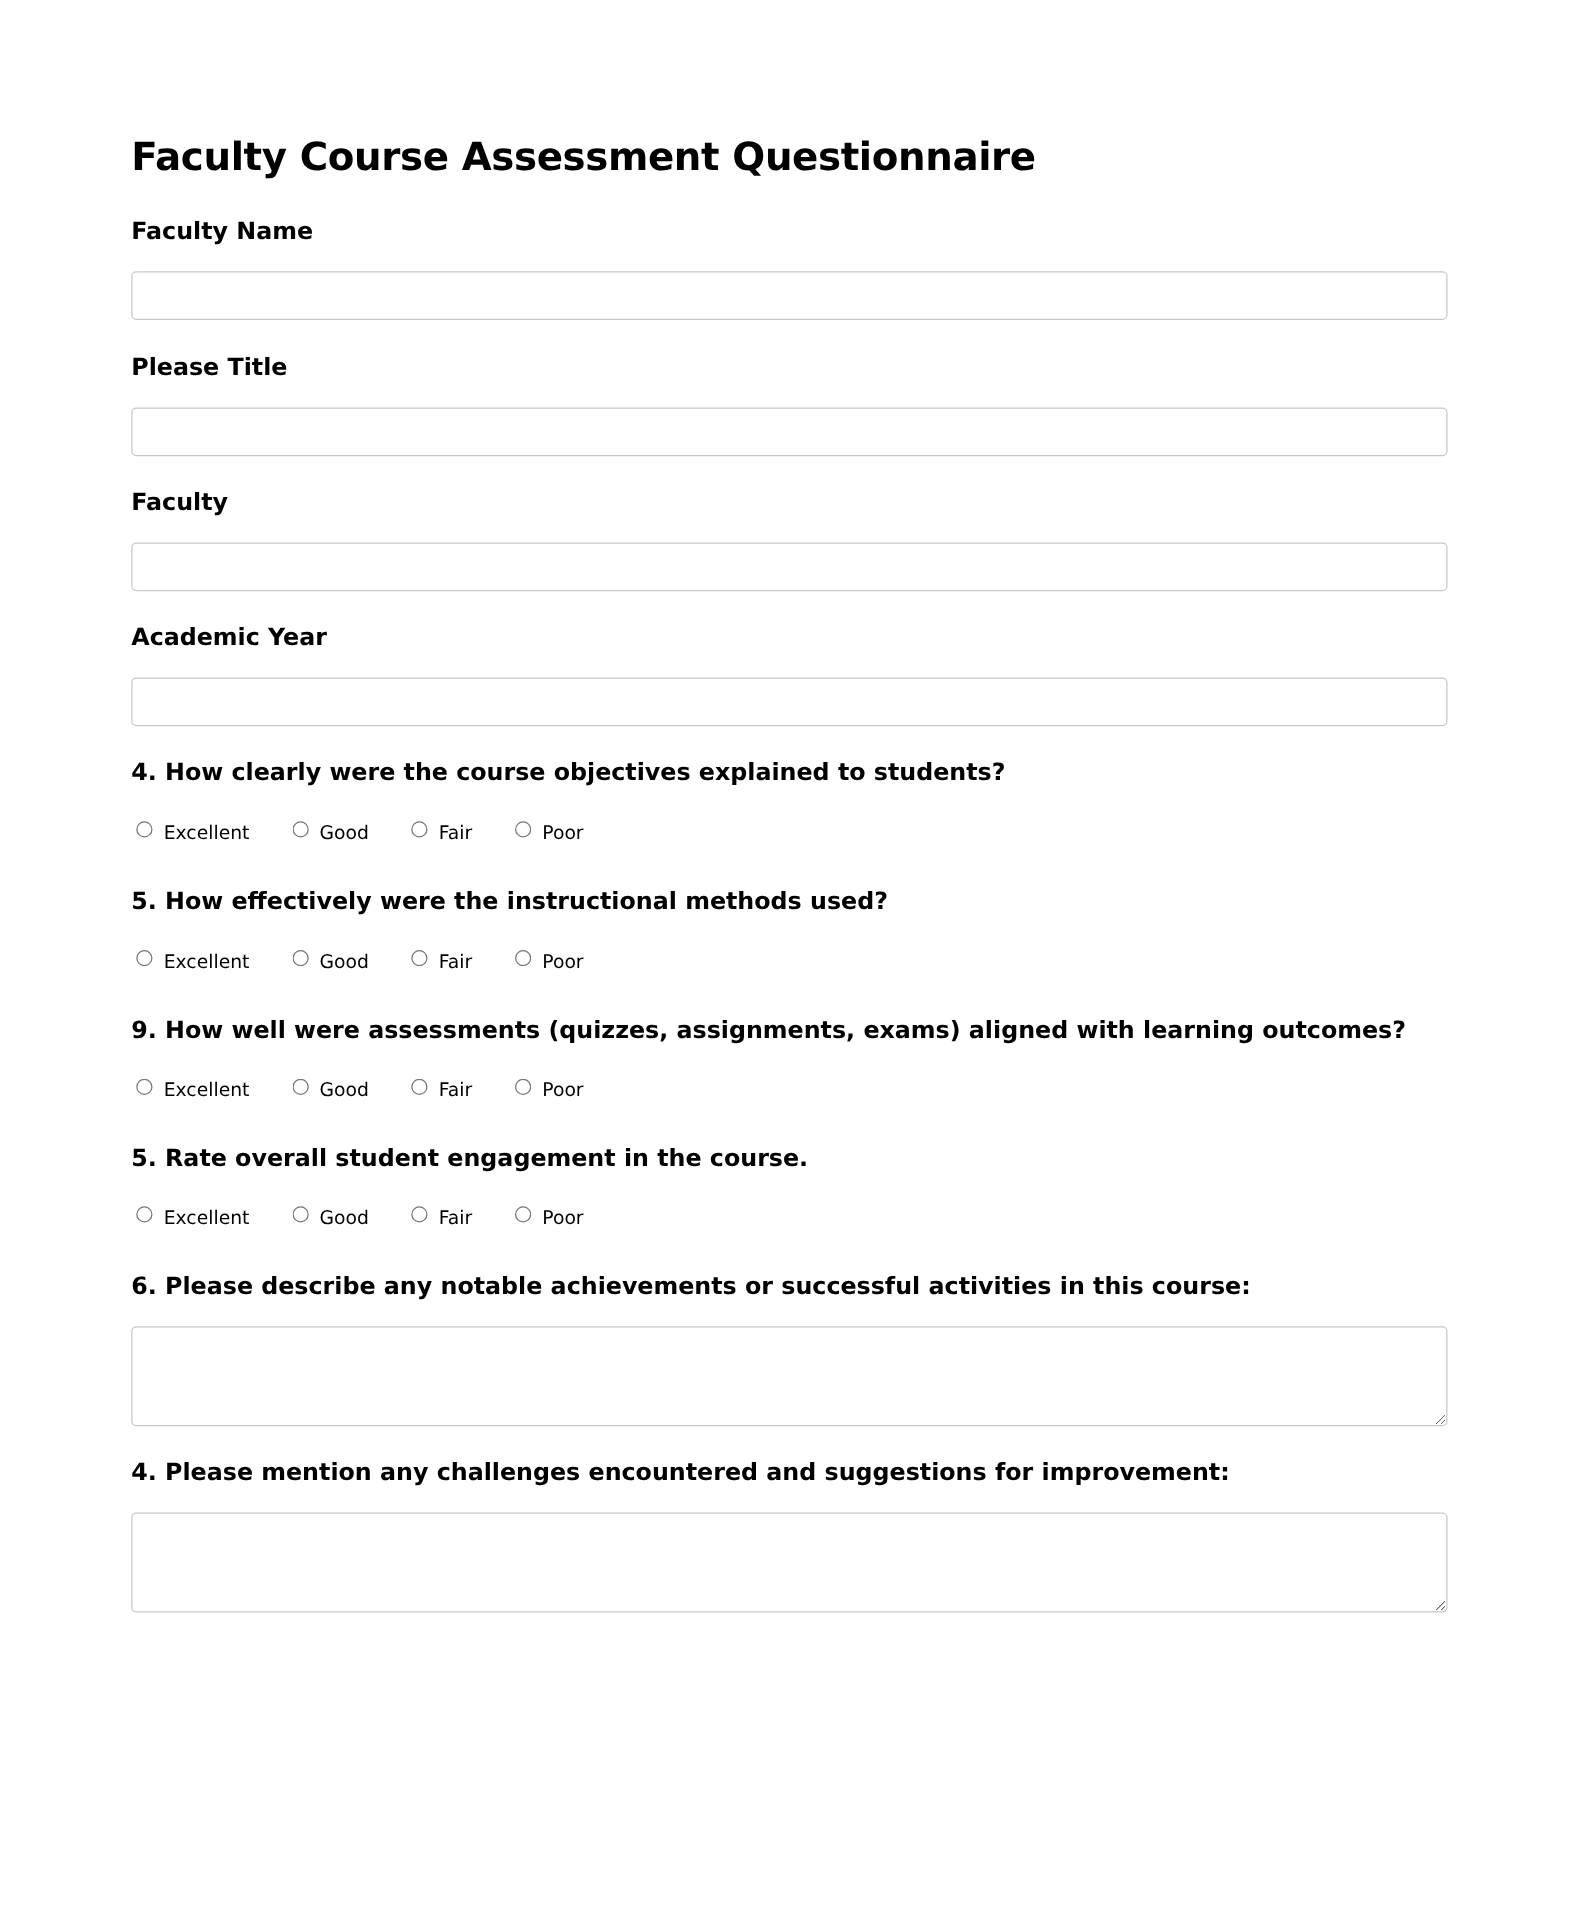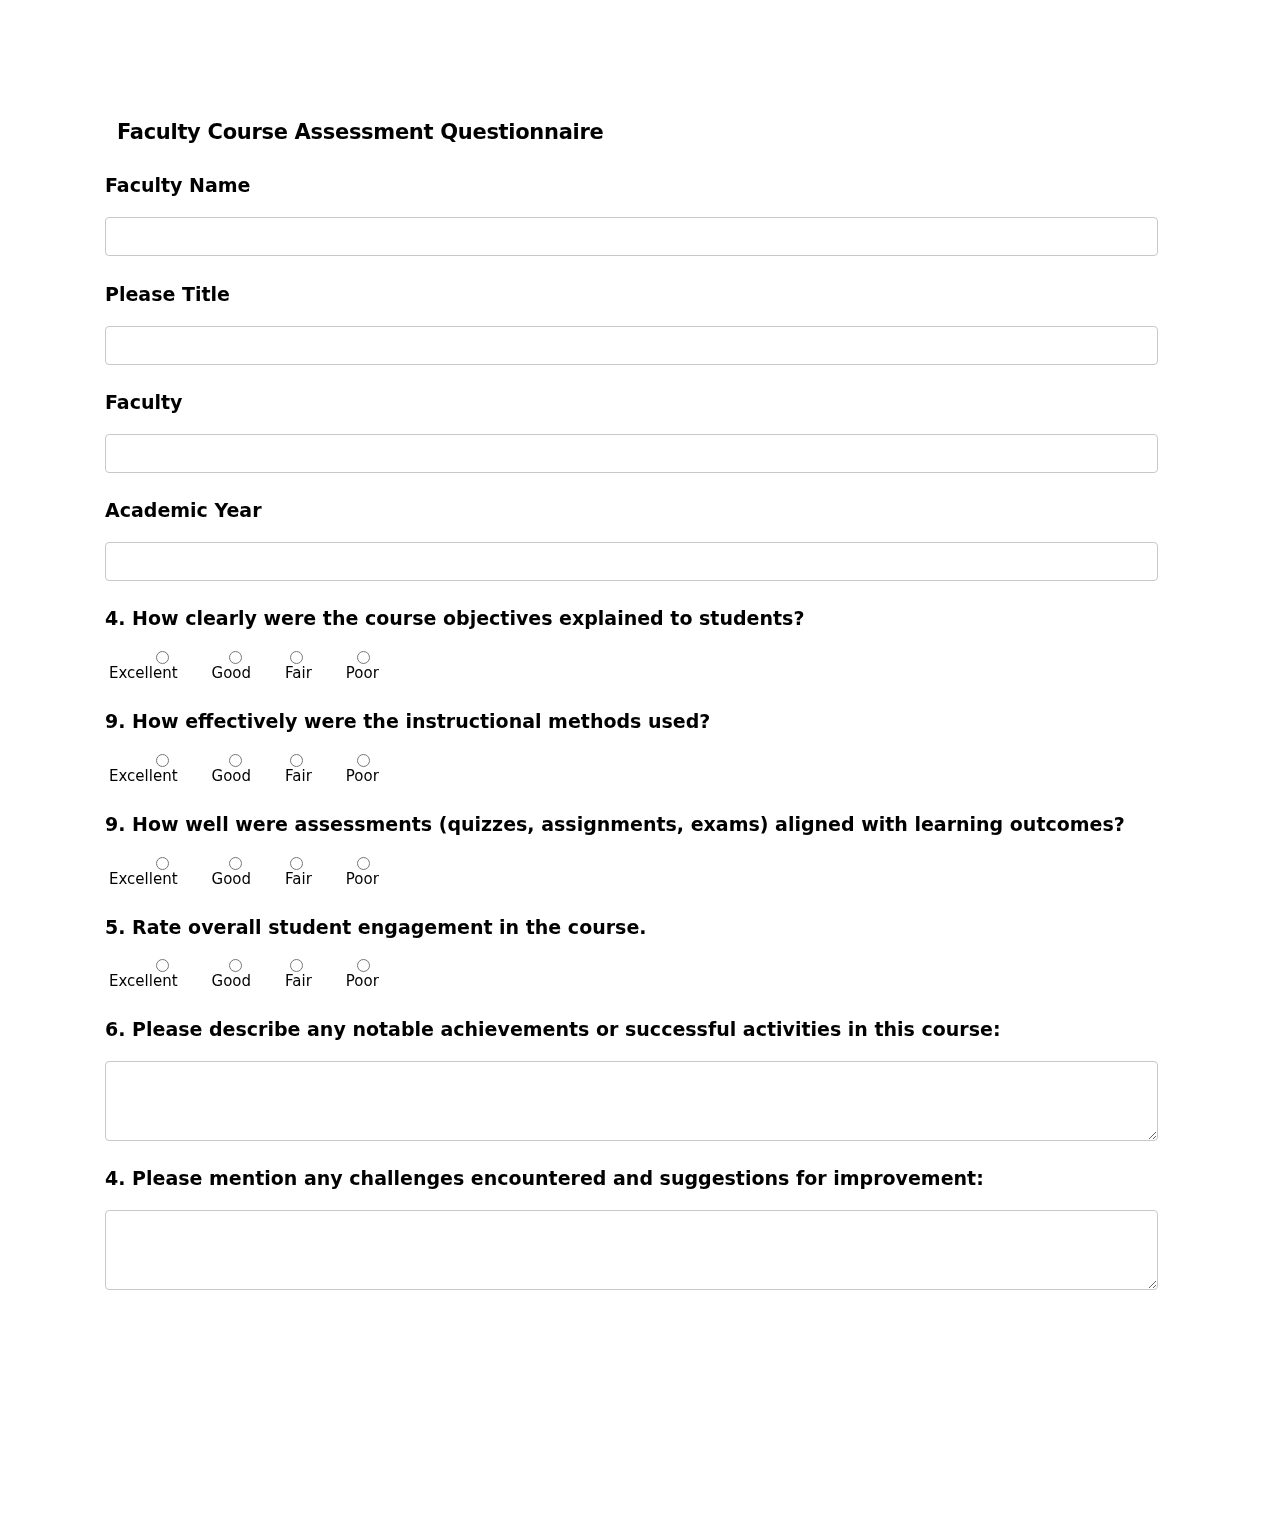--- a/index.html
+++ b/index.html
@@ -3,37 +3,37 @@
   <meta charset="utf-8">
   <style>
     html, body { margin: 0; padding: 0; background: #ffffff; }
     body {
       width: 1263px; height: 1539px;
       font-family: "DejaVu Sans", sans-serif;
       color: #000;
     }
     .container { position: absolute; left: 105px; top: 0; width: 1053px; }
     h1 {
-      position: absolute; top: 108px; left: 0; margin: 12px;
-      font-size: 21px; font-weight: bold; letter-spacing: -0.3px; white-space: nowrap;
+      position: absolute; top: 108px; left: 0; margin: 0;
+      font-size: 31px; font-weight: bold; letter-spacing: -0.3px; white-space: nowrap;
     }
     .label {
       position: absolute; left: 0; font-size: 19px; font-weight: bold; white-space: nowrap;
     }
     .text-input {
       position: absolute; left: 0; width: 1053px; height: 39px; box-sizing: border-box;
       border: 1px solid #c8c8c8; border-radius: 4px; background: #fff; padding: 0 8px;
     }
     textarea.text-area {
       position: absolute; left: 0; width: 1053px; height: 80px; box-sizing: border-box;
       border: 1px solid #c8c8c8; border-radius: 4px; background: #fff; padding: 8px;
       resize: vertical; font-family: "DejaVu Sans", sans-serif;
     }
     .radio-row { position: absolute; left: 4px; height: 20px; display: flex; align-items: center; }
-    .radio-option { display: flex; align-items: flex-end; margin-right: 34px; font-size: 15px; flex-direction: column; }
+    .radio-option { display: flex; align-items: flex-start; margin-right: 34px; font-size: 15px; }
     .radio-option input { margin: 0 9px 0 0; width: 13px; height: 13px; }
   </style>
 </head>
 <body>
 
 <div class="container">
   <h1>Faculty Course Assessment Questionnaire</h1>
 
   <label class="label" style="top:174px">Faculty Name</label>
   <input class="text-input" style="top: 217px;" type="text">
@@ -60,21 +60,21 @@
     <label class="radio-option">
         <input type="radio" name="q1" style="">
         <span>Fair</span>
       </label>
     <label class="radio-option">
         <input type="radio" name="q1" style="">
         <span>Poor</span>
       </label>
   </div>
 
-  <div class="label" style="top:710px">9. How effectively were the instructional methods used?</div>
+  <div class="label" style="top:710px">5. How effectively were the instructional methods used?</div>
   <div class="radio-row" style="top:759px">
     <label class="radio-option">
         <input type="radio" name="q2" style="">
         <span>Excellent</span>
       </label>
     <label class="radio-option">
         <input type="radio" name="q2" style="">
         <span>Good</span>
       </label>
     <label class="radio-option">

